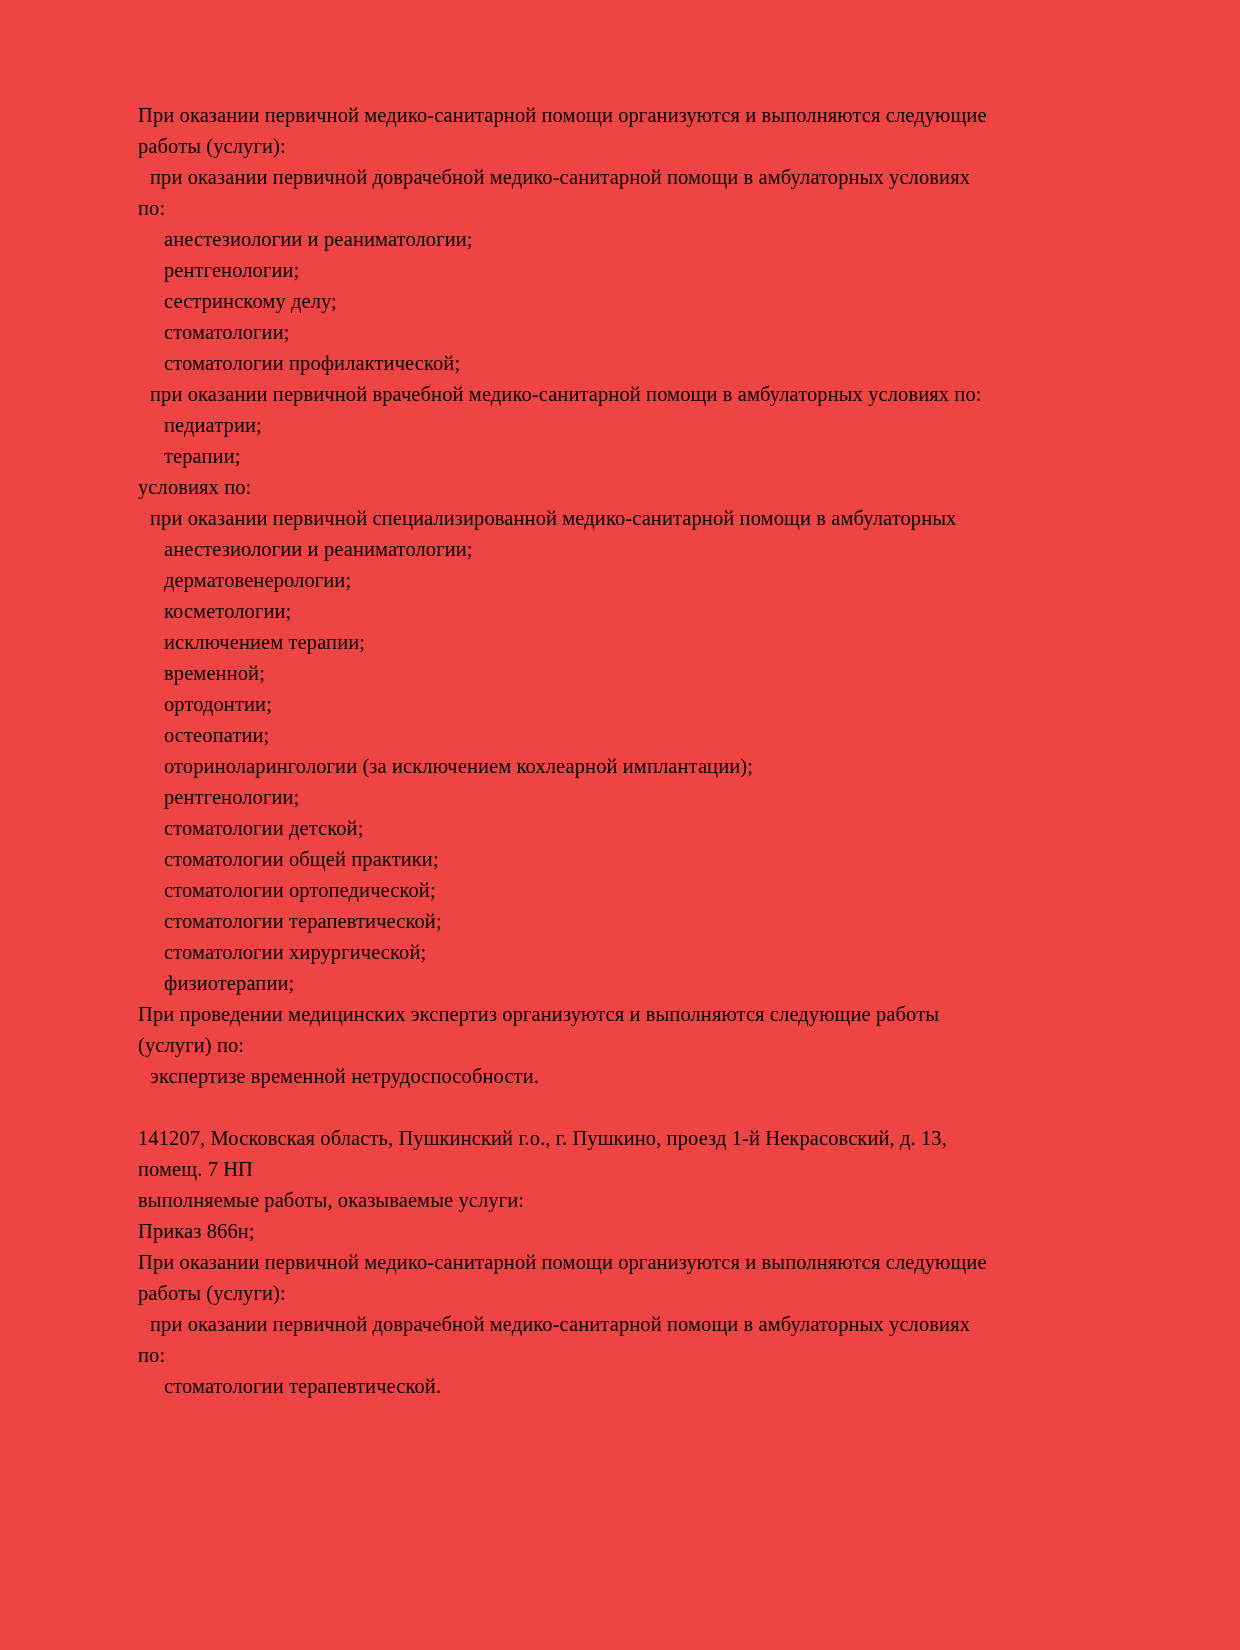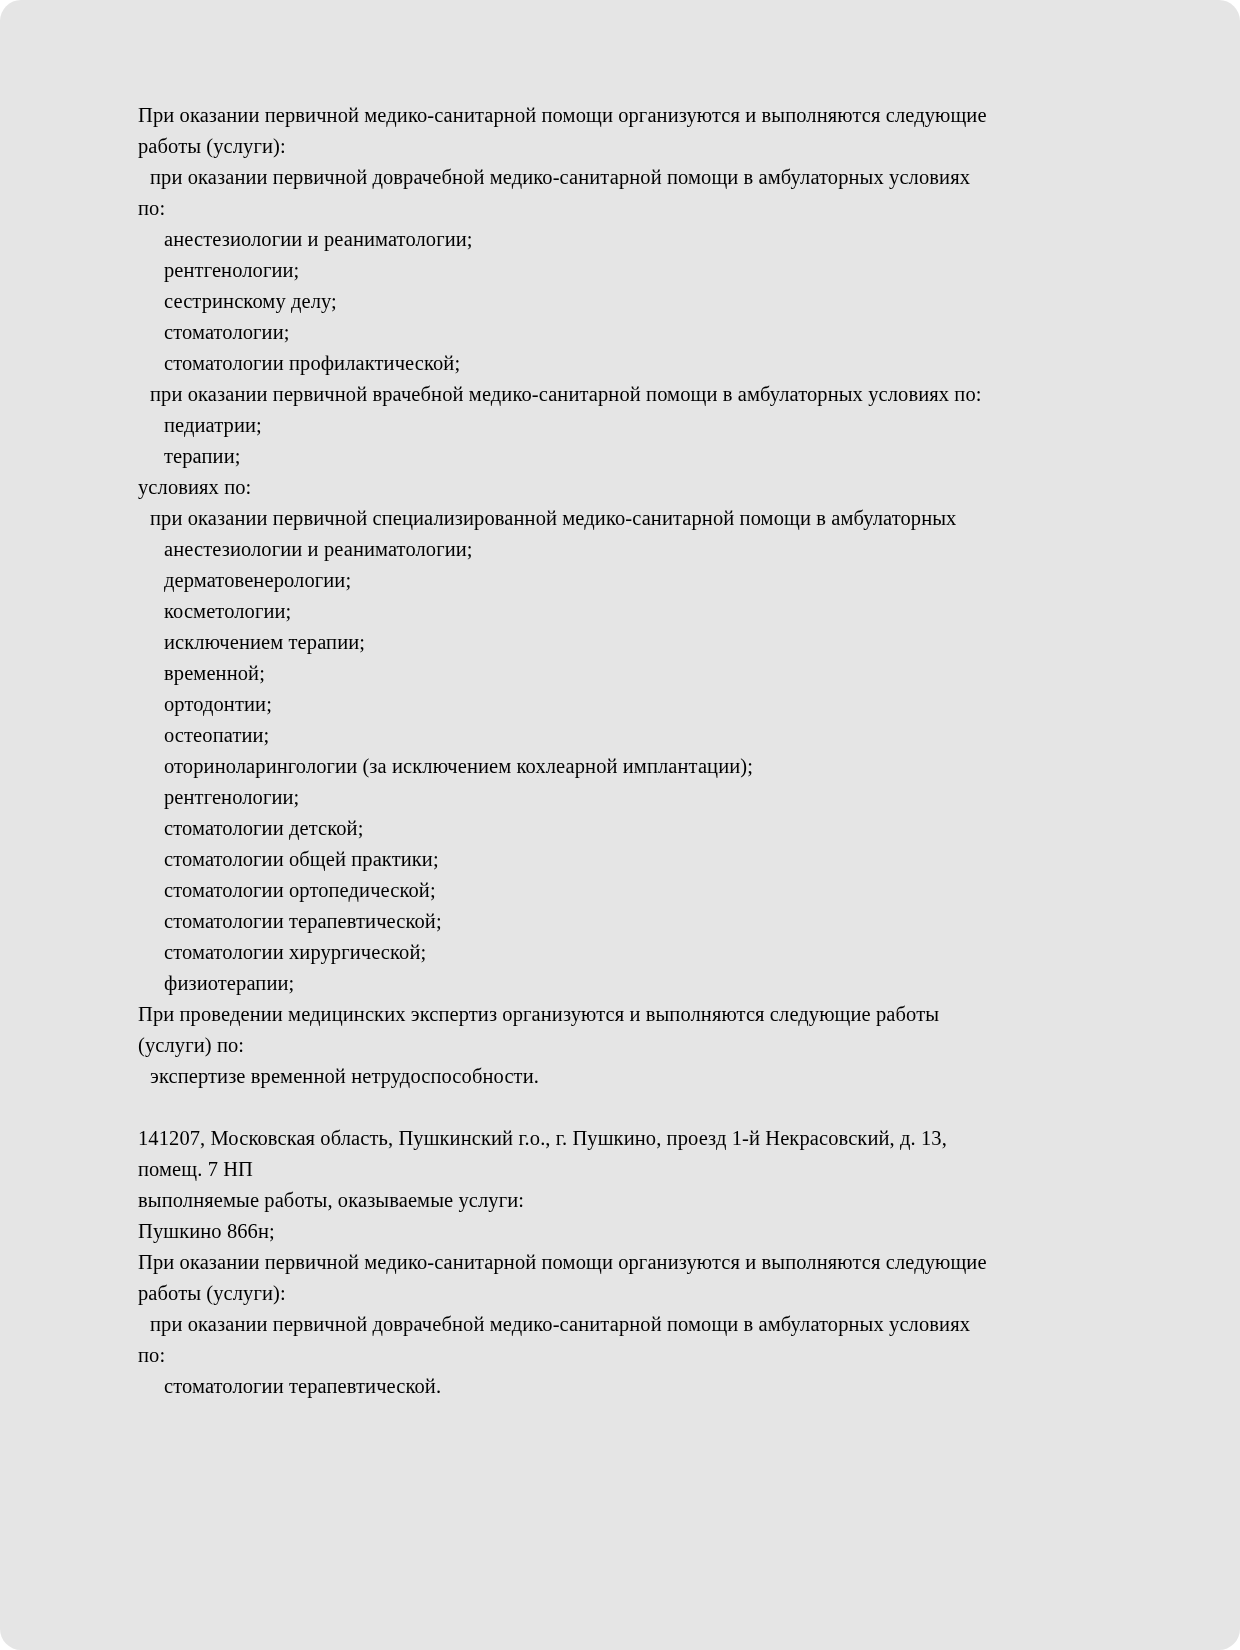--- a/index.html
+++ b/index.html
@@ -12,22 +12,21 @@
     height: 1650px;
     overflow: hidden;
     font-family: "Liberation Serif", "DejaVu Serif", serif;
     color: #000000;
   }
   .doc-page {
     box-sizing: border-box;
     width: 1240px;
     height: 1650px;
     padding: 100px 96px 0 138px;
-    background: #e5e5e5;
-    border-radius: 21px;
+    background: #ef4444;
   }
   .text-line {
     font-size: 20.5px;
     line-height: 31px;
     white-space: pre;
     letter-spacing: 0.1px;
   }
   .indent-0 { padding-left: 0; }
   .indent-1 { padding-left: 12px; }
   .indent-2 { padding-left: 26px; }
@@ -69,20 +68,20 @@
       <div class="text-line indent-2">стоматологии терапевтической;</div>
       <div class="text-line indent-2">стоматологии хирургической;</div>
       <div class="text-line indent-2">физиотерапии;</div>
       <div class="text-line indent-0">При проведении медицинских экспертиз организуются и выполняются следующие работы</div>
       <div class="text-line indent-0">(услуги) по:</div>
       <div class="text-line indent-1">экспертизе временной нетрудоспособности.</div>
       <div class="text-line indent-0 blank-line">&nbsp;</div>
       <div class="text-line indent-0">141207, Московская область, Пушкинский г.о., г. Пушкино, проезд 1-й Некрасовский, д. 13,</div>
       <div class="text-line indent-0">помещ. 7 НП</div>
       <div class="text-line indent-0">выполняемые работы, оказываемые услуги:</div>
-      <div class="text-line indent-0">Пушкино 866н;</div>
+      <div class="text-line indent-0">Приказ 866н;</div>
       <div class="text-line indent-0">При оказании первичной медико-санитарной помощи организуются и выполняются следующие</div>
       <div class="text-line indent-0">работы (услуги):</div>
       <div class="text-line indent-1">при оказании первичной доврачебной медико-санитарной помощи в амбулаторных условиях</div>
       <div class="text-line indent-0">по:</div>
       <div class="text-line indent-2">стоматологии терапевтической.</div>
     </div>
 </div>
 
 </body></html>

